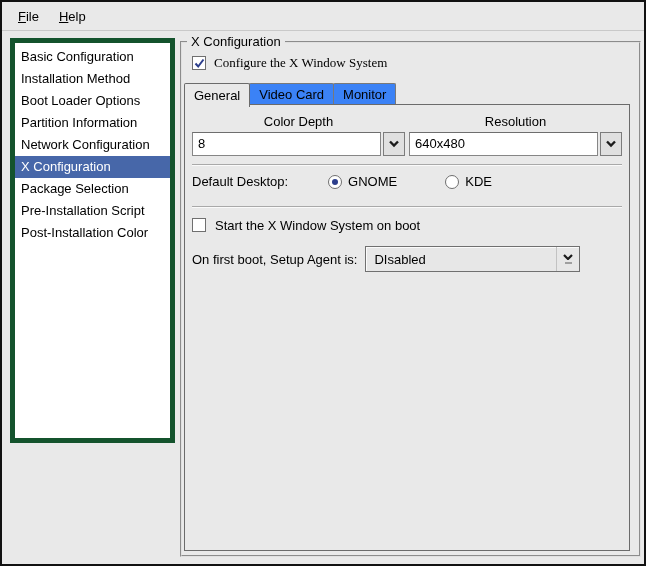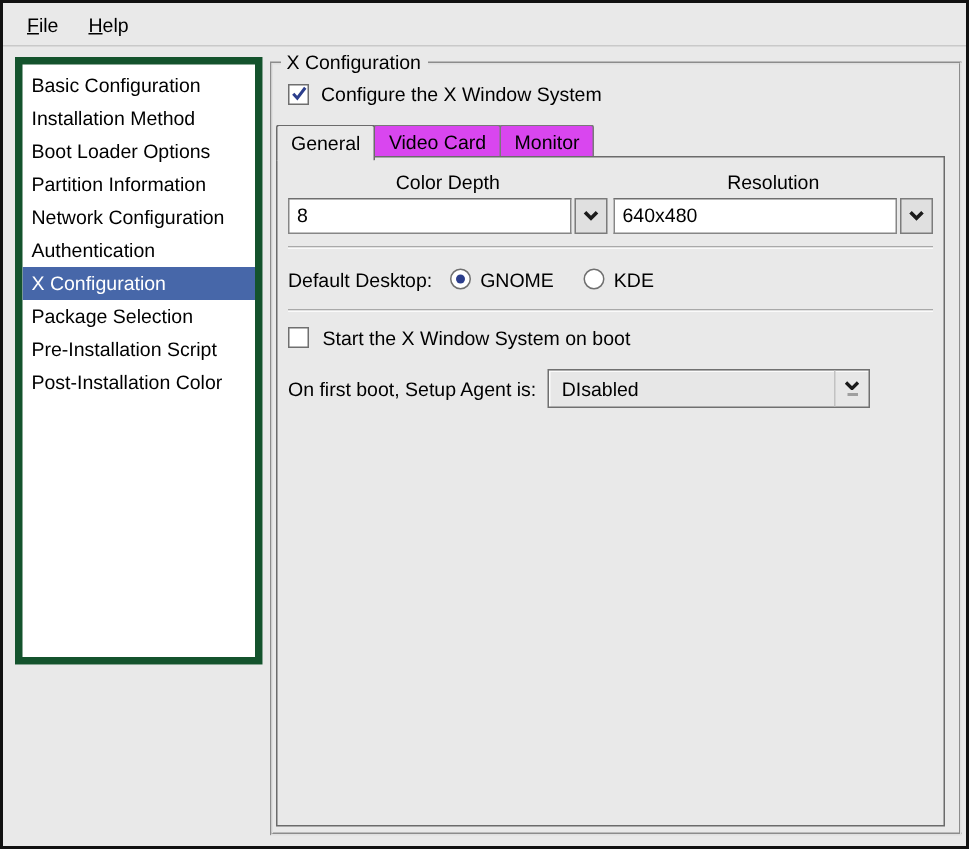--- a/index.html
+++ b/index.html
@@ -25,33 +25,33 @@
   }
   .side-item{height:22px;line-height:22px;padding:0 6px;white-space:nowrap;cursor:default;}
   .side-item.selected{background:#4767a9;color:#fff;}
   
   .frame{
     position:absolute;left:178px;top:32px;width:461px;height:523px;
     border:2px groove #e0e0e0;margin:0;padding:0;
   }
   .frame legend{margin-left:5px;padding:0 4px;font-size:13px;}
   
-  .cfg-row{position:absolute;left:190px;top:53px;display:flex;align-items:center;gap:8px;}
+  .cfg-row{position:absolute;left:190px;top:53px;display:flex;align-items:center;gap:8px;font-family:Liberation Serif, serif;}
   
   .checkbox{width:14px;height:14px;background:#fff;border:1px solid #6f6f6f;
     display:flex;align-items:center;justify-content:center;flex:0 0 auto;}
   .checkbox svg{display:block;}
   
   .radio{width:14px;height:14px;border-radius:50%;background:#fff;border:1px solid #6f6f6f;
     display:flex;align-items:center;justify-content:center;flex:0 0 auto;}
   .radio .dot{width:6px;height:6px;border-radius:50%;background:#2c3e8c;}
   
   .tabs{position:absolute;left:182px;top:81px;display:flex;align-items:flex-start;z-index:3;}
   .tab{
-    padding:3px 9px 2px 9px;background:#d946ef;border:1px solid #797979;border-bottom:none;
+    padding:3px 9px 2px 9px;background:#3b82f6;border:1px solid #797979;border-bottom:none;
     border-radius:2px 2px 0 0;margin-left:-1px;cursor:default;position:relative;
   }
   .tab:first-child{margin-left:0;}
   .tab.active{
     background:#e9e9e9;border-color:#6b6b6b;padding-top:4px;padding-bottom:4px;
     margin-bottom:-1px;z-index:4;
   }
   
   .notebook{
     position:absolute;left:182px;top:102px;width:446px;height:447px;
@@ -63,21 +63,21 @@
   .combo{display:flex;height:24px;}
   .combo-entry{
     flex:1;background:#fff;border:1px solid #868686;border-top-color:#6e6e6e;
     padding:0 5px;line-height:22px;white-space:nowrap;overflow:hidden;
   }
   .combo-btn{
     width:22px;height:24px;margin-left:2px;background:#e0e0e0;border:1px solid #7c7c7c;
     display:flex;align-items:center;justify-content:center;flex:0 0 auto;
   }
   .hsep{height:0;border-top:1px solid #a9a9a9;border-bottom:1px solid #fafafa;margin:8px 0;}
-  .desk-row{display:flex;align-items:center;height:24px;}
+  .desk-row{display:flex;align-items:flex-start;height:24px;gap:28px;}
   .desk-label{margin-right:12px;}
   .radio-group{display:flex;align-items:center;gap:6px;margin-right:20px;}
   .startx-row{display:flex;align-items:center;gap:9px;margin:5px 0 12px 0;height:18px;}
   .agent-row{display:flex;align-items:center;}
   .agent-label{margin-right:8px;}
   .optionmenu{
     width:215px;height:26px;background:#e7e7e7;border:1px solid #707070;
     box-shadow:inset 1px 1px 0 #fbfbfb;display:flex;align-items:center;cursor:default;
   }
   .optionmenu .om-value{flex:1;padding-left:8px;white-space:nowrap;overflow:hidden;}
@@ -96,21 +96,20 @@
     <span class="menu-item">File</span>
     <span class="menu-item">Help</span>
   </div>
 
   <div class="sidebar">
     <div class="side-item">Basic Configuration</div>
     <div class="side-item">Installation Method</div>
     <div class="side-item">Boot Loader Options</div>
     <div class="side-item">Partition Information</div>
     <div class="side-item">Network Configuration</div>
-    <div class="side-item">Authentication</div>
     <div class="side-item selected">X Configuration</div>
     <div class="side-item">Package Selection</div>
     <div class="side-item">Pre-Installation Script</div>
     <div class="side-item">Post-Installation Color</div>
   </div>
 
   <fieldset class="frame">
     <legend>X Configuration</legend>
   </fieldset>
 

